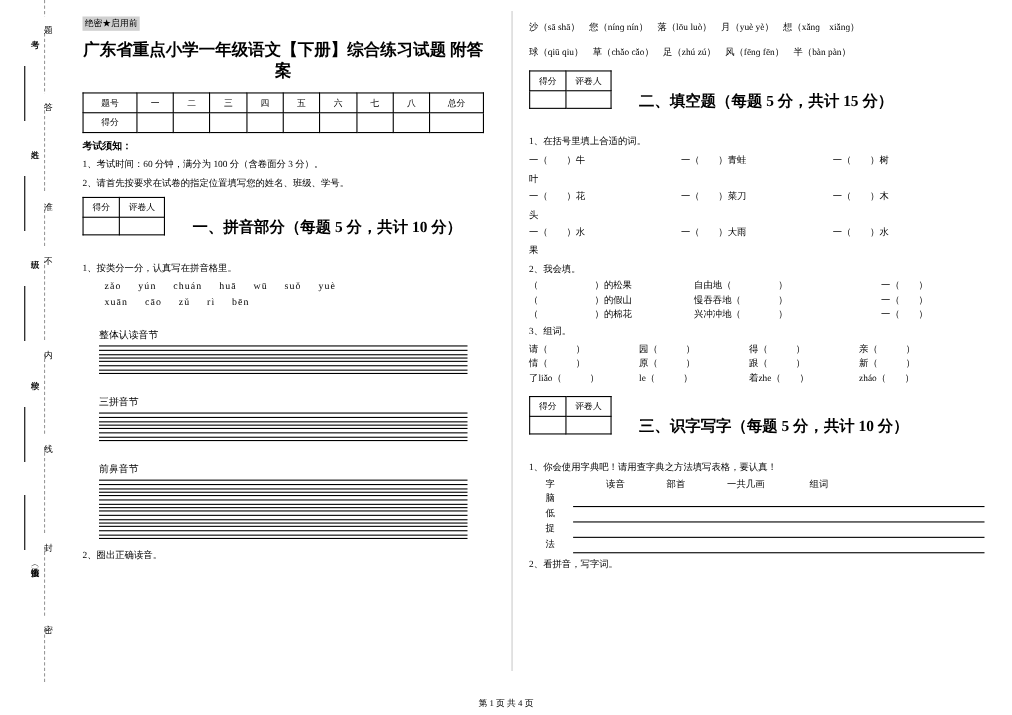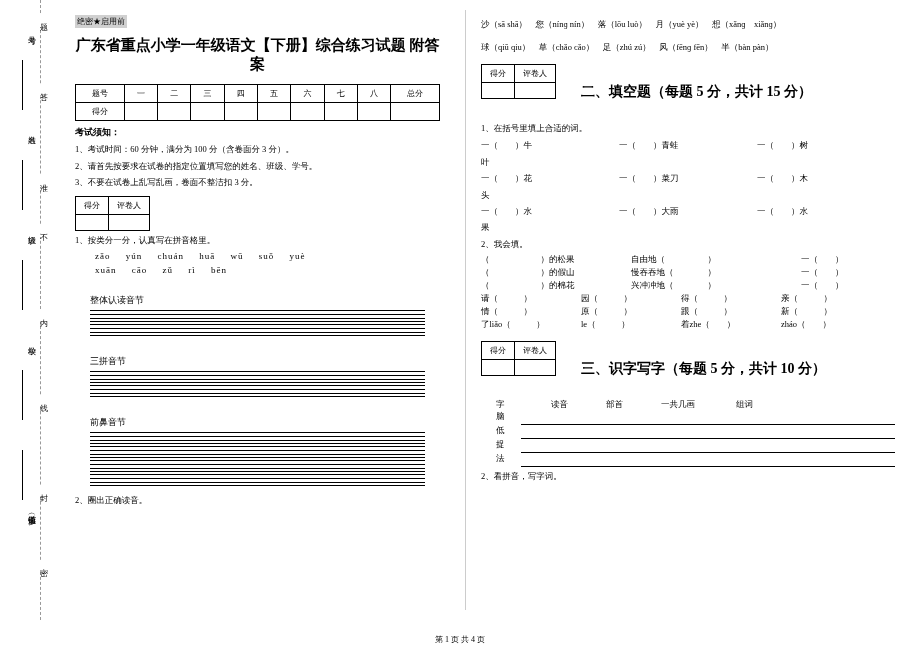--- a/index.html
+++ b/index.html
@@ -247,34 +247,34 @@
         <td></td>
             <td></td>
         <td></td>
       </tr>
     </tbody>
       </table>
 
     <div class="heading">考试须知：</div>
     <div class="para">1、考试时间：60 分钟，满分为 100 分（含卷面分 3 分）。</div>
     <div class="para">2、请首先按要求在试卷的指定位置填写您的姓名、班级、学号。</div>
-    <div class="para">3、不要在试卷上乱写乱画，卷面不整洁扣 3 分。</div>
 
     <table class="small-box-table">
       <tbody>
           <tr>
             <td>得分</td>
             <td>评卷人</td>
           </tr>
       <tr>
             <td>&nbsp;</td>
             <td>&nbsp;</td>
           </tr>
     </tbody>
       </table>
+    <span class="section-title" style="position:relative;top:-18px;left:60px">一、拼音部分（每题 5 分，共计 10 分）</span>
 
     <div class="para">1、按类分一分，认真写在拼音格里。</div>
     <div class="pinyin-row">zǎo  yún  chuán  huā  wū  suǒ  yuè</div>
     <div class="pinyin-row">xuān  cāo  zǔ  rì  bēn</div>
 
     <div class="cat-label">整体认读音节</div>
     <div class="triple-line">
         <div class="mid"></div>
         <div class="mid2"></div>
       </div>
@@ -371,20 +371,21 @@
         <span style="width:150px">（　　　　　　）的假山</span>
         <span style="width:170px">慢吞吞地（　　　　）</span>
         <span>一（　　）</span>
       </div>
     <div class="q2-row">
         <span style="width:150px">（　　　　　　）的棉花</span>
         <span style="width:170px">兴冲冲地（　　　　）</span>
         <span>一（　　）</span>
       </div>
 
+    <div class="para">3、组词。</div>
     <div class="q2-row">
         <span style="width:100px">请（　　　）</span>
         <span style="width:100px">园（　　　）</span>
         <span style="width:100px">得（　　　）</span>
         <span>亲（　　　）</span>
       </div>
     <div class="q2-row">
         <span style="width:100px">情（　　　）</span>
         <span style="width:100px">原（　　　）</span>
         <span style="width:100px">跟（　　　）</span>
@@ -404,20 +405,21 @@
             <td>评卷人</td>
           </tr>
       <tr>
             <td>&nbsp;</td>
             <td>&nbsp;</td>
           </tr>
     </tbody>
       </table>
     <span class="section-title" style="position:relative;top:-18px;left:60px">三、识字写字（每题 5 分，共计 10 分）</span>
 
+    <div class="para">1、你会使用字典吧！请用查字典之方法填写表格，要认真！</div>
     <div class="zi-table">
       <div class="zr">
         <span class="zc">字</span>
         <span class="zc">读音</span>
         <span class="zc">部首</span>
         <span class="zc" style="width:75px">一共几画</span>
         <span class="zc">组词</span>
       </div>
       <div class="zr">
           <span style="width:20px">脑</span>

